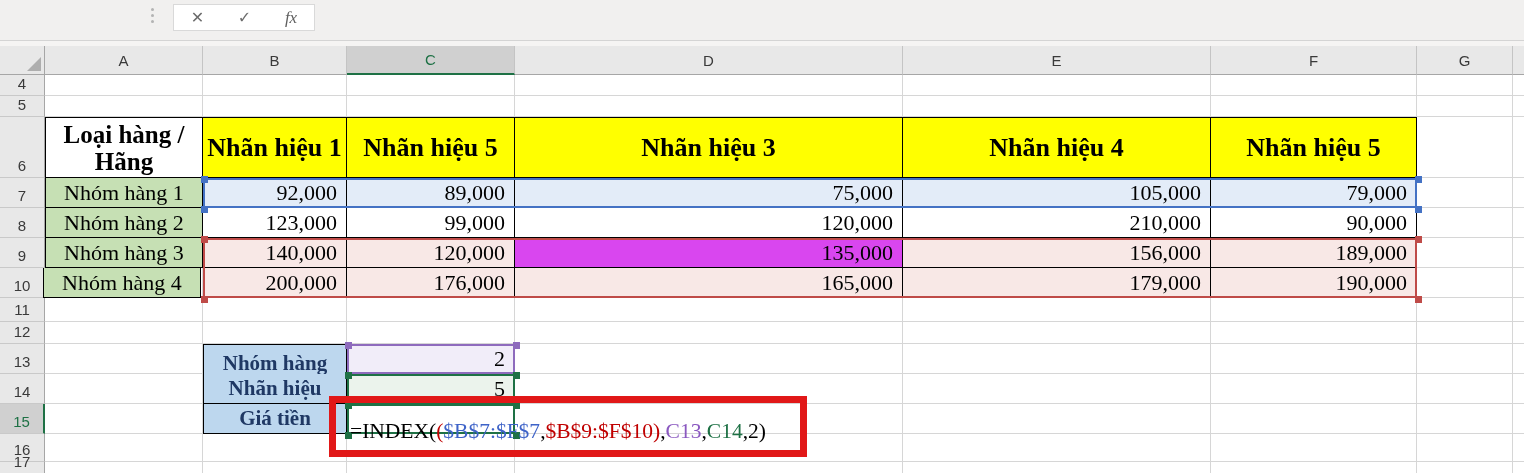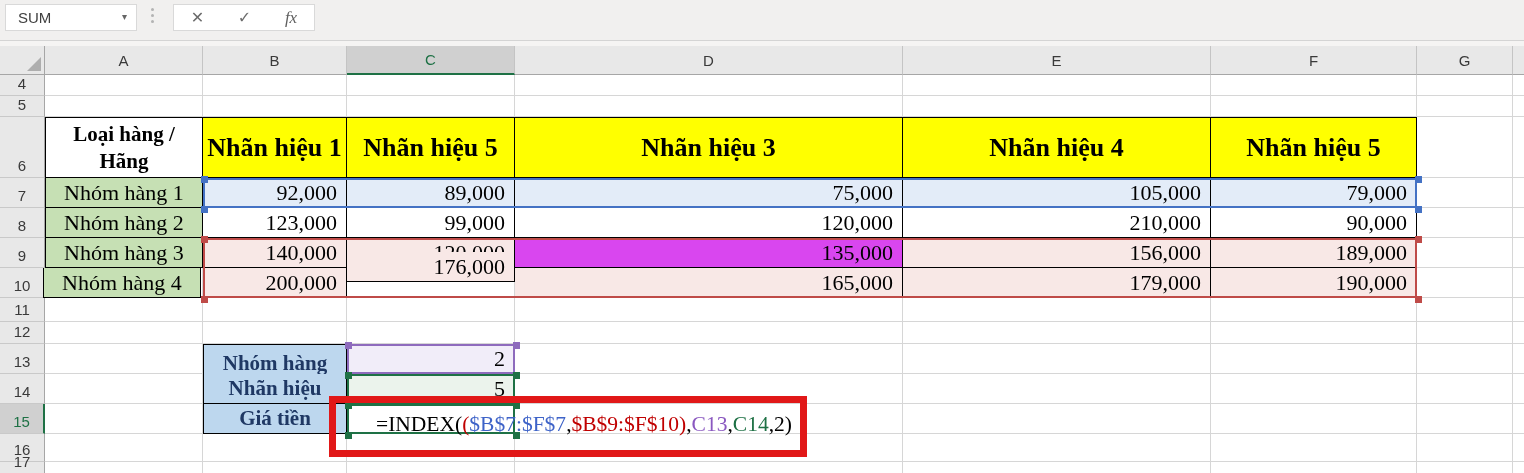--- a/index.html
+++ b/index.html
@@ -34,43 +34,39 @@
   .corner .tri{position:absolute;right:3px;bottom:3px;width:0;height:0;border-left:14px solid transparent;border-bottom:14px solid #aeaeae;}
 
   .gcell{position:absolute;box-sizing:border-box;background:#fff;border-right:1px solid #d6d6d6;border-bottom:1px solid #d6d6d6;}
 
   
   .tcell{position:absolute;box-sizing:border-box;border-right:1.5px solid #000;border-bottom:1.5px solid #000;
          font-family:"Liberation Serif","DejaVu Serif",serif;font-size:22px;color:#000;
          display:flex;align-items:center;background:#fff;}
   .tcell.bl{border-left:1.5px solid #000;} .tcell.bt{border-top:1.5px solid #000;}
   .tcell.head{font-weight:bold;justify-content:center;font-size:26px;}
-  .tcell.corner-head{font-weight:bold;justify-content:center;text-align:center;white-space:pre-line;line-height:27px;font-size:21px;}
+  .tcell.corner-head{font-weight:bold;justify-content:center;text-align:center;white-space:pre-line;line-height:27px;font-size:25px;}
   .tcell.lbl{justify-content:center;}
   .tcell.val{justify-content:flex-end;padding-right:9px;}
   .tcell.mini-lbl{font-weight:bold;justify-content:center;color:#1f3864;font-size:21px;}
 
   
   .range-box{position:absolute;box-sizing:border-box;border:2px solid;background:transparent;z-index:4;}
   .handle{position:absolute;width:7px;height:7px;z-index:5;}
-  .cell-formula{position:absolute;left:350px;top:404px;height:40px;display:flex;align-items:center;white-space:pre;
-                font-family:"Liberation Serif","DejaVu Serif",serif;font-size:21.5px;z-index:6;padding-left:26px;}
+  .cell-formula{position:absolute;left:350px;top:404px;height:40px;display:flex;align-items:flex-end;white-space:pre;
+                font-family:"Liberation Serif","DejaVu Serif",serif;font-size:21.5px;z-index:6;}
   .annot{position:absolute;left:329px;top:396px;width:478px;height:61px;box-sizing:border-box;
          border:7px solid #e11818;z-index:9;}
 </style>
 </head>
 <body>
 
 <div class="app">
 
   <div class="fbar">
-    <div class="box name-box">
-      <span class="nb-text">SUM</span>
-      <span class="nb-arrow">▾</span>
-    </div>
     <div class="fb-dots">
         <i></i>
         <i></i>
         <i></i>
       </div>
     <div class="box fb-btns">
       <span class="fb-btn">✕</span>
       <span class="fb-btn">✓</span>
       <span class="fb-btn fx">fx</span>
     </div>
@@ -237,21 +233,21 @@
       <div class="tcell val" style="left: 903px; top: 208px; width: 308px; height: 30px; position: absolute; background: rgb(255, 255, 255);">210,000</div>
       <div class="tcell val" style="left: 1211px; top: 208px; width: 206px; height: 30px; position: absolute; background: rgb(255, 255, 255);">90,000</div>
       <div class="tcell lbl bl" style="left: 45px; top: 238px; width: 158px; height: 30px; position: absolute; background: rgb(198, 224, 180);">Nhóm hàng 3</div>
       <div class="tcell val" style="left: 203px; top: 238px; width: 144px; height: 30px; position: absolute; background: rgb(248, 232, 230);">140,000</div>
       <div class="tcell val" style="left: 347px; top: 238px; width: 168px; height: 30px; position: absolute; background: rgb(248, 232, 230);">120,000</div>
       <div class="tcell val" style="left: 515px; top: 238px; width: 388px; height: 30px; position: absolute; background: #d946ef;">135,000</div>
       <div class="tcell val" style="left: 903px; top: 238px; width: 308px; height: 30px; position: absolute; background: rgb(248, 232, 230);">156,000</div>
       <div class="tcell val" style="left: 1211px; top: 238px; width: 206px; height: 30px; position: absolute; background: rgb(248, 232, 230);">189,000</div>
       <div class="tcell lbl bl" style="left: 43px; top: 268px; width: 158px; height: 30px; position: absolute; background: rgb(198, 224, 180);">Nhóm hàng 4</div>
       <div class="tcell val" style="left: 203px; top: 268px; width: 144px; height: 30px; position: absolute; background: rgb(248, 232, 230);">200,000</div>
-      <div class="tcell val" style="left: 347px; top: 252px; width: 168px; height: 30px; position: absolute; background: rgb(248, 232, 230);">176,000</div>
+      <div class="tcell val" style="left: 347px; top: 268px; width: 168px; height: 30px; position: absolute; background: rgb(248, 232, 230);">176,000</div>
       <div class="tcell val" style="left: 515px; top: 268px; width: 388px; height: 30px; position: absolute; background: rgb(248, 232, 230);">165,000</div>
       <div class="tcell val" style="left: 903px; top: 268px; width: 308px; height: 30px; position: absolute; background: rgb(248, 232, 230);">179,000</div>
       <div class="tcell val" style="left: 1211px; top: 268px; width: 206px; height: 30px; position: absolute; background: rgb(248, 232, 230);">190,000</div>
       <div class="tcell mini-lbl bl bt" style="left: 203px; top: 344px; width: 144px; height: 38px; position: absolute; background: rgb(189, 215, 238);">Nhóm hàng</div>
       <div class="tcell val bt" style="left: 347px; top: 344px; width: 168px; height: 30px; position: absolute; background: rgb(241, 237, 249);">2</div>
       <div class="tcell mini-lbl bl" style="left: 203px; top: 374px; width: 144px; height: 30px; position: absolute; background: rgb(189, 215, 238);">Nhãn hiệu</div>
       <div class="tcell val" style="left: 347px; top: 374px; width: 168px; height: 30px; position: absolute; background: rgb(235, 243, 236);">5</div>
       <div class="tcell mini-lbl bl" style="left: 203px; top: 404px; width: 144px; height: 30px; position: absolute; background: rgb(189, 215, 238);">Giá tiền</div>
       <div class="tcell val" style="left: 347px; top: 404px; width: 168px; height: 30px; position: absolute; background: rgb(255, 255, 255);"></div>
       <div class="range-box" style="left: 203px; top: 178px; width: 1214px; height: 30px; position: absolute; border-color: rgb(68, 114, 196);">

